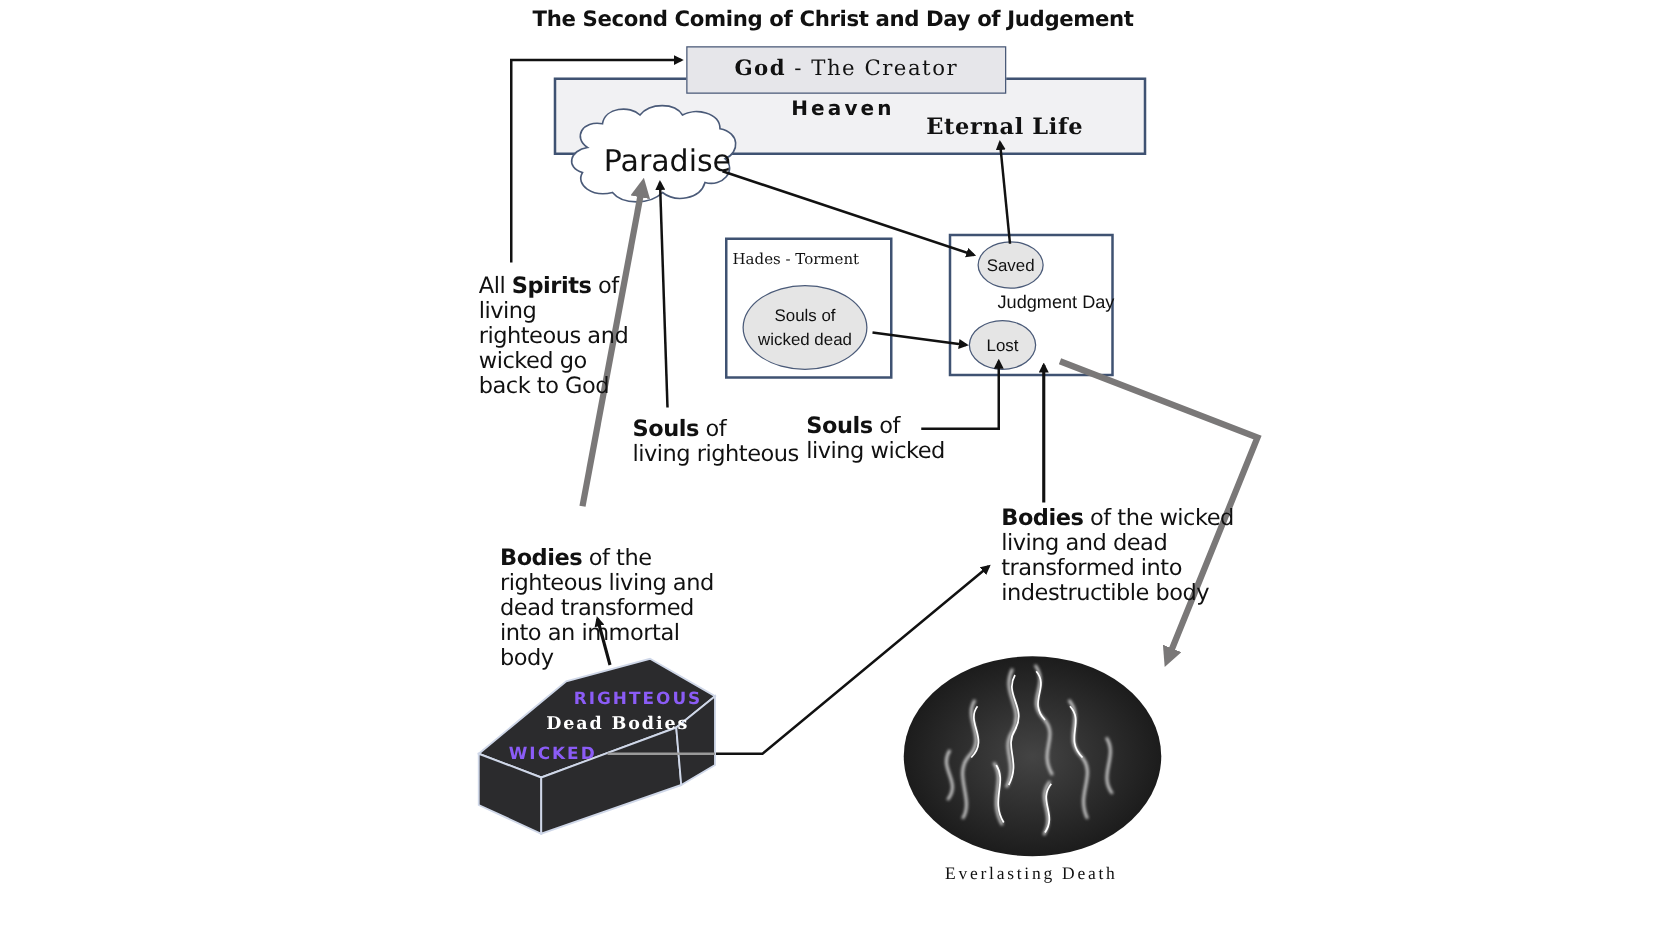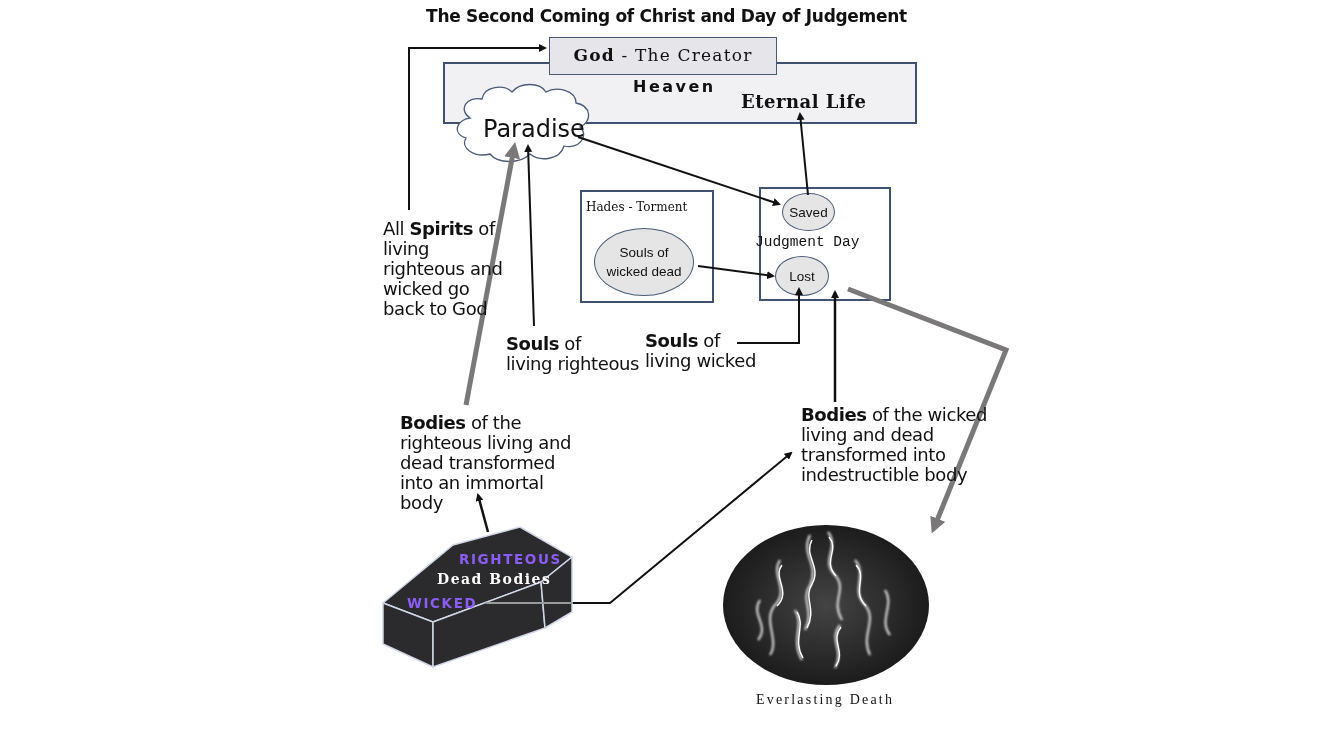--- a/index.html
+++ b/index.html
@@ -1,38 +1,38 @@
 <!DOCTYPE html>
 <html><head>
 <meta charset="utf-8">
 <style>
   html, body { margin:0; padding:0; background:#ffffff; }
   body { width:1333px; height:750px; position:relative; overflow:hidden; font-family:"Liberation Sans", sans-serif; color:#111; }
   .abs { position:absolute; }
   .title { left:0; width:1333px; top:6px; text-align:center; font-family:"DejaVu Sans", sans-serif; font-weight:bold; font-size:17px; letter-spacing:-0.3px; }
   .heaven-box { left:443px; top:62px; width:474px; height:62px; background:#f1f1f3; border:2px solid #3f5272; box-sizing:border-box; }
-  .god-box { left:549px; top:37px; width:228px; height:38px; background:#e6e6ea; border:1.5px solid #4a5a78; box-sizing:border-box; text-align:center; line-height:35px; font-family:"DejaVu Serif", serif; font-size:17px; letter-spacing:1.2px; }
+  .god-box { left:549px; top:37px; width:256px; height:38px; background:#e6e6ea; border:1.5px solid #4a5a78; box-sizing:border-box; text-align:center; line-height:35px; font-family:"DejaVu Serif", serif; font-size:17px; letter-spacing:1.2px; }
   .god-box b { font-weight:bold; }
   .heaven-label { left:633px; top:77px; font-family:"DejaVu Sans", sans-serif; font-weight:bold; font-size:16px; letter-spacing:2.5px; }
   .eternal-label { left:741px; top:91px; font-family:"DejaVu Serif", serif; font-weight:bold; font-size:18px; letter-spacing:0.5px; }
   .paradise-label { left:483px; top:115px; font-size:24px; font-family:"DejaVu Sans", sans-serif; }
   .hades-box { left:580px; top:190px; width:134px; height:113px; border:2px solid #3f5272; box-sizing:border-box; background:#fff; }
   .hades-label { left:586px; top:200px; font-family:"DejaVu Serif", serif; font-size:12px; }
   .jd-box { left:759px; top:187px; width:132px; height:114px; border:2px solid #3f5272; box-sizing:border-box; background:#fff; }
-  .jd-label { left:755px; top:234px; font-family:Liberation Mono, monospace; font-size:14.5px; }
+  .jd-label { left:798px; top:234px; font-family:Liberation Sans, sans-serif; font-size:14.5px; }
   .ellipse { border:1.3px solid #4a5a78; border-radius:50%; box-sizing:border-box; background:#e5e5e5; text-align:center; display:flex; align-items:center; justify-content:center; font-size:13.5px; line-height:19px; }
   .souls-wicked-dead { left:594px; top:228px; width:100px; height:68px; }
   .saved { left:782px; top:193px; width:53px; height:38px; }
   .lost { left:775px; top:256px; width:54px; height:40px; }
   .txt { font-size:18px; line-height:20px; font-family:"DejaVu Sans", sans-serif; letter-spacing:-0.4px; }
   .txt b { font-weight:bold; }
   .spirits { left:383px; top:219px; width:120px; }
   .souls-righteous { left:506px; top:334px; }
   .souls-wicked { left:645px; top:331px; }
-  .bodies-righteous { left:400px; top:413px; width:180px; }
+  .bodies-righteous { left:400px; top:437px; width:180px; }
   .bodies-wicked { left:801px; top:405px; width:190px; }
   .everlasting { left:740px; top:692px; font-family:Liberation Serif, serif; font-size:14px; letter-spacing:2.2px;margin-left:16px; }
   .coffin-text { font-family:"DejaVu Sans", sans-serif; font-weight:bold; color:#8b5cf6; font-size:13.5px; letter-spacing:1.6px; }
   .righteous-label { left:459px; top:551px; }
   .dead-bodies-label { left:424px; top:571px; font-family:"DejaVu Serif", serif; font-weight:bold; color:#fff; font-size:14px; letter-spacing:1.5px;margin-left:13px; }
   .wicked-label { left:407px; top:595px; }
   svg.overlay { position:absolute; left:0; top:0; }
 </style>
 </head>
 <body>

